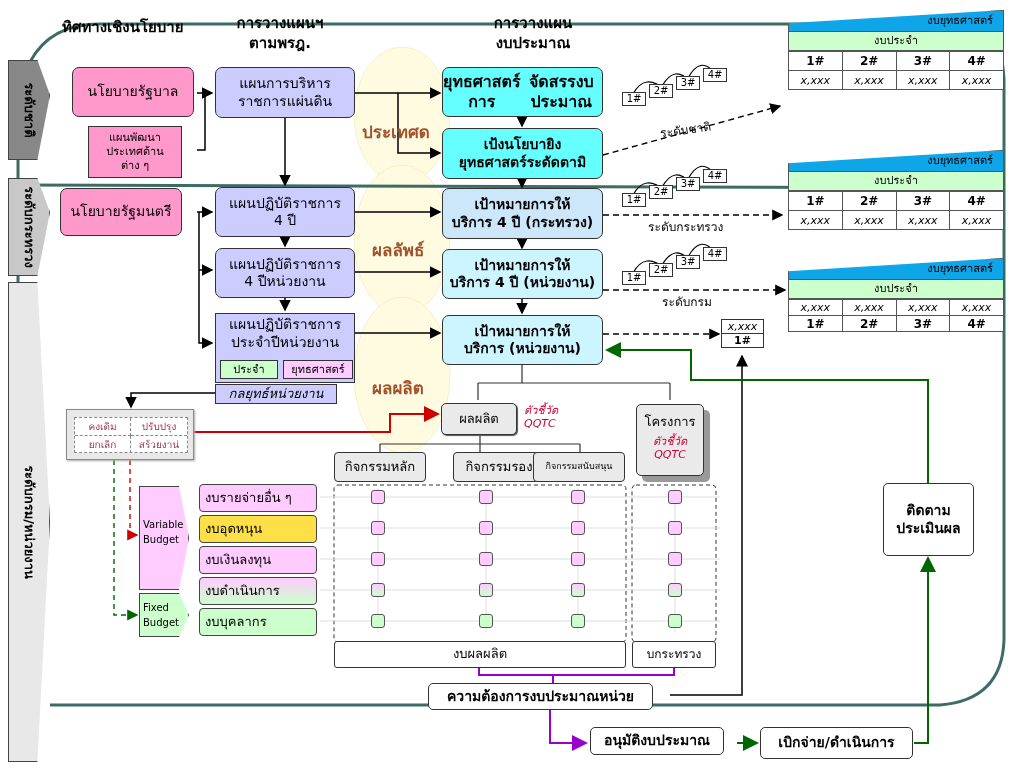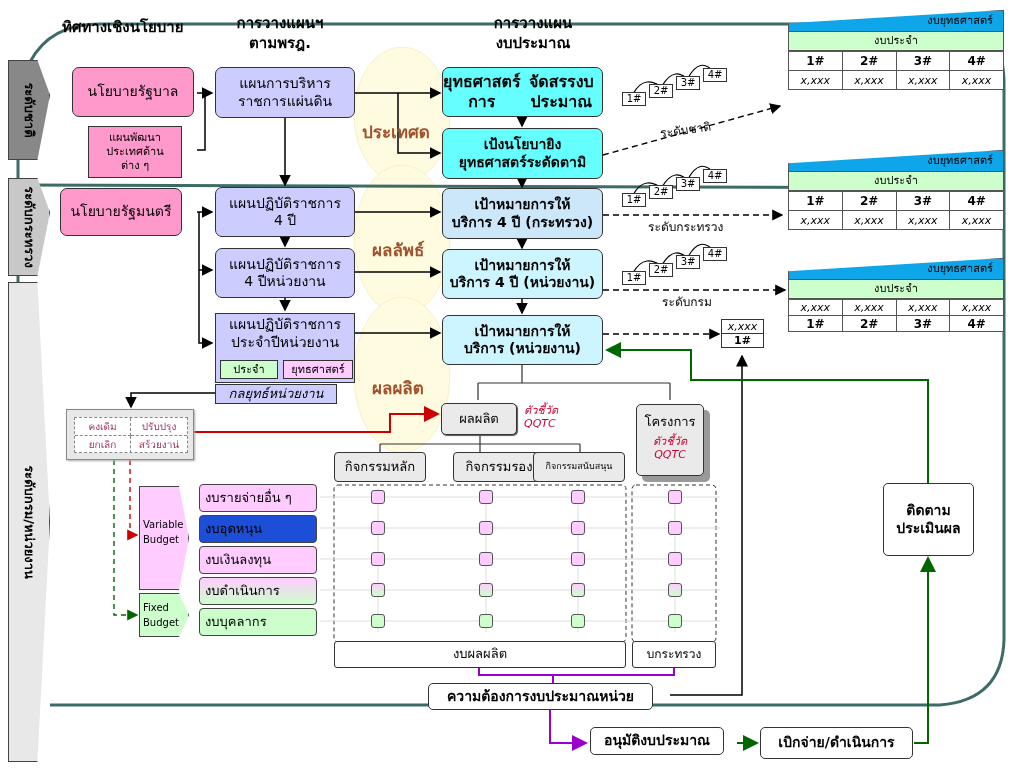--- a/index.html
+++ b/index.html
@@ -318,21 +318,21 @@
 <div class="abs" style="left:139px;top:486px;width:50px;height:104px;background:#ffccff;border:1px solid #444;clip-path:polygon(0 0,80% 0,100% 50%,80% 100%,0 100%);font-size:10px;padding:30px 0 0 3px;line-height:1.5;">
   <div>Variable</div>
   <div>Budget</div>
 </div>
 <div class="abs" style="left:139px;top:593px;width:50px;height:44px;background:#ccffcc;border:1px solid #444;clip-path:polygon(0 0,80% 0,100% 50%,80% 100%,0 100%);font-size:10px;padding:6px 0 0 3px;line-height:1.5;">
   <div>Fixed</div>
   <div>Budget</div>
 </div>
 
 <div class="budrow" style="top:484px;background:#ffccff;">งบรายจ่ายอื่น ๆ</div>
-<div class="budrow" style="top:515px;background:#1d4ed8;">งบอุดหนุน</div>
+<div class="budrow" style="top:515px;background:#fde047;">งบอุดหนุน</div>
 <div class="budrow" style="top:546px;background:#ffccff;">งบเงินลงทุน</div>
 <div class="budrow" style="top:577px;background:linear-gradient(#ffccff,#ccffcc);">งบดำเนินการ</div>
 <div class="budrow" style="top:608px;background:#ccffcc;">งบบุคลากร</div>
 
 <div class="box grey" style="left:441px;top:403px;width:76px;height:32px;font-size:13px;border-radius:5px;box-shadow:1px 1px 1px #555;">ผลผลิต</div>
 <div class="abs qqtc" style="left:524px;top:404px;">
   <div>ตัวชี้วัด</div>
   <div>QQTC</div>
 </div>
 <div class="abs" style="left:636px;top:404px;width:68px;height:72px;background:#eaeaea;border:1px solid #333;border-radius:5px;box-shadow:6px 6px 0 #999;text-align:center;">

